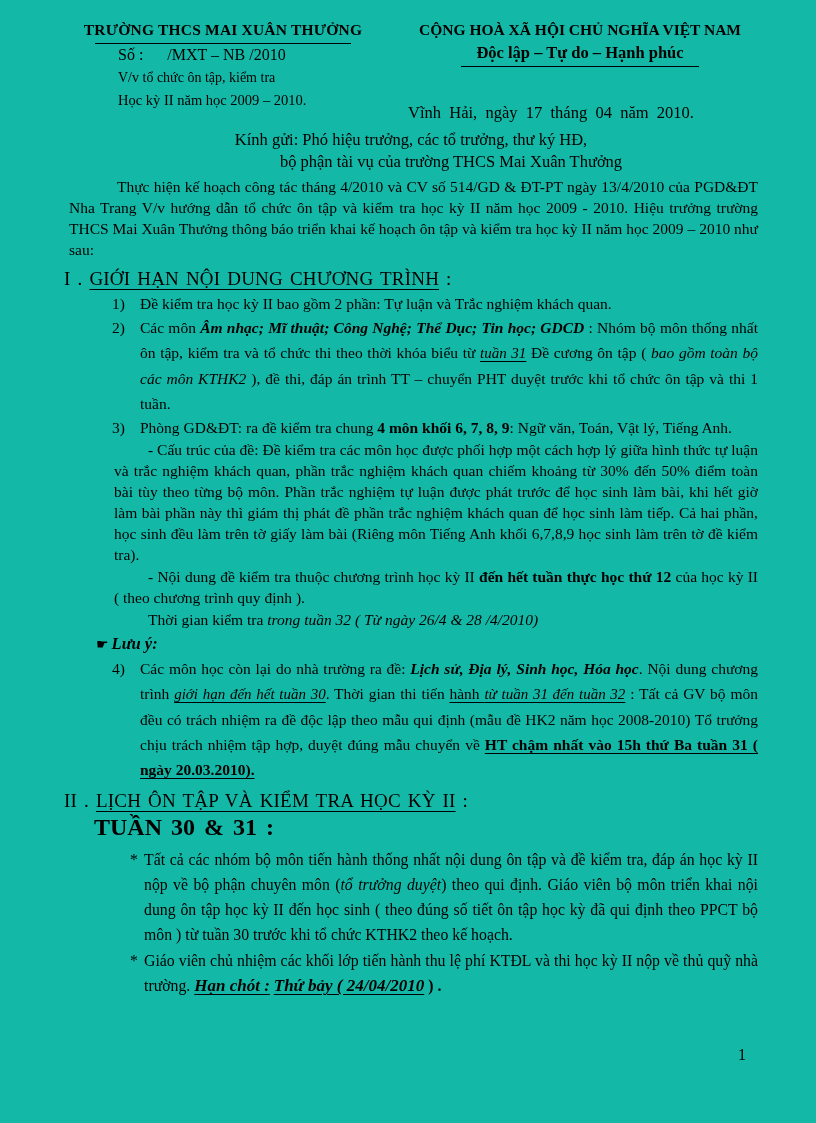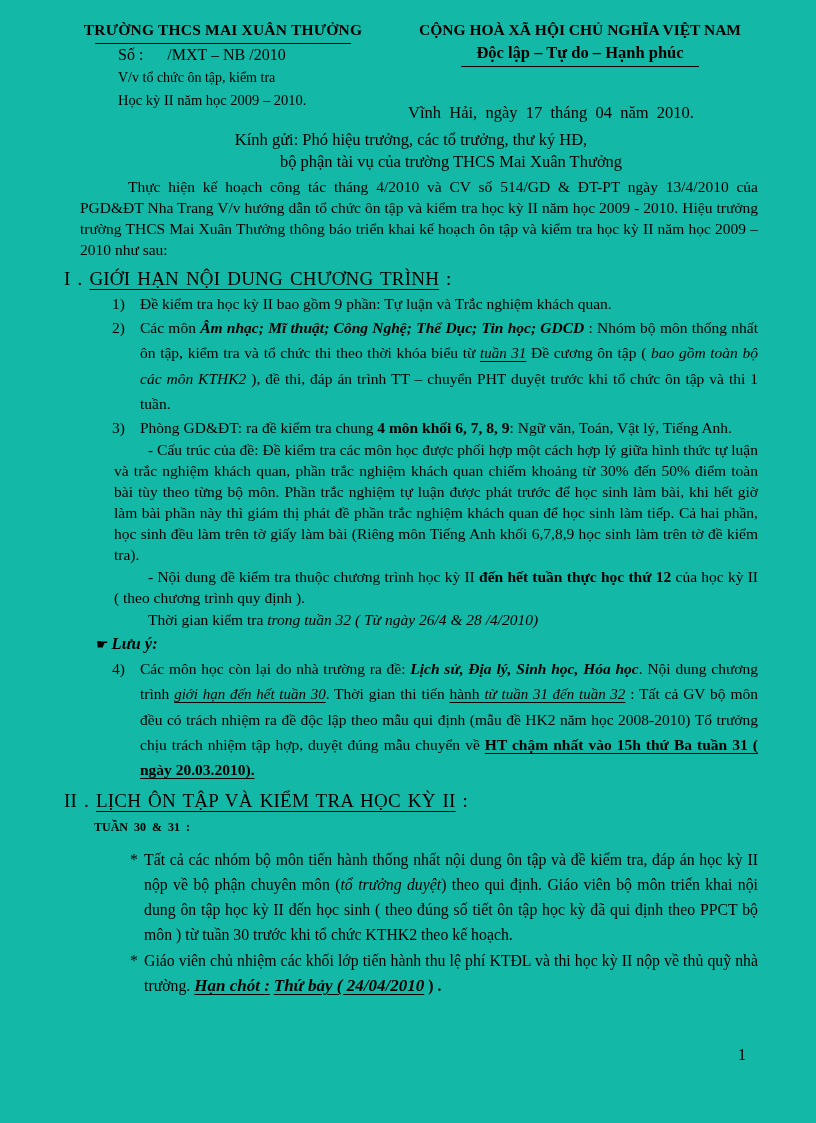--- a/index.html
+++ b/index.html
@@ -25,37 +25,37 @@
   .doc-subject1 { font-size:14px; line-height:20px; margin-top:3px; }
   .doc-subject2 { font-size:14.5px; line-height:20px; margin-top:2px; }
   .place-date { font-size:16.5px; text-align:left; padding-left:6px; margin-top:36px; white-space:pre; }
 
   
   .salutation { margin-top:6px; text-align:center; font-size:16.5px; }
   .sal-line1 { line-height:22px; }
   .sal-line2 { line-height:22px; position:relative; left:40px; }
 
   
-  .intro { margin:3px 0 0 16px; font-size:15.5px; line-height:21px; text-align:justify; text-indent:48px; }
+  .intro { margin:3px 0 0 5px; font-size:15.5px; line-height:21px; text-align:justify; text-indent:48px; }
 
   .sec-heading { margin:7px 0 2px 0; font-size:19px; line-height:24px; letter-spacing:.2px; word-spacing:2px; }
   .sec-heading .title { text-decoration:underline; text-underline-offset:4px; }
 
   .item { position:relative; margin:1px 0 0 0; padding-left:76px; font-size:15.5px; line-height:21px; text-align:justify; }
   .item.loose { line-height:25px; }
   .item .marker { position:absolute; left:48px; }
 
   .sub { margin:1px 0 0 50px; font-size:15.5px; line-height:21px; text-align:justify; text-indent:34px; }
   .time-line { margin:1px 0 0 50px; font-size:15.5px; line-height:22px; text-indent:34px; }
 
   .note-label { margin:2px 0 0 32px; font-size:16.5px; line-height:22px; font-weight:bold; font-style:italic; }
   .hand { font-family:"DejaVu Sans",sans-serif; font-style:normal; font-weight:normal; font-size:14px; margin-right:3px; }
   .note-text { margin:0 0 0 52px; font-size:16.5px; line-height:25px; font-weight:bold; font-style:italic; text-align:justify; text-indent:34px; }
 
-  .week-heading { margin:2px 0 8px 30px; font-size:12px; line-height:24px; font-weight:bold; word-spacing:3px; }
+  .week-heading { margin:2px 0 8px 30px; font-size:24px; line-height:24px; font-weight:bold; word-spacing:3px; }
 
   .star-item { position:relative; margin:1px 0 0 0; padding-left:80px; font-size:15.8px; line-height:25px; text-align:justify; }
   .star-item .marker { position:absolute; left:66px; }
 
   
   .b  { font-weight:bold; }
   .i  { font-style:italic; }
   .bi { font-weight:bold; font-style:italic; }
   .u  { text-decoration:underline; text-underline-offset:3px;font-family:Liberation Serif, serif; }
   .iu { font-style:italic; text-underline-offset:3px; }
@@ -96,21 +96,21 @@
 
     <p class="intro">Thực hiện kế hoạch công tác tháng 4/2010 và CV số 514/GD &amp; ĐT-PT ngày 13/4/2010 của PGD&amp;ĐT Nha Trang V/v hướng dẫn tổ chức ôn tập và kiểm tra học kỳ II năm học 2009 - 2010. Hiệu trưởng trường THCS Mai Xuân Thưởng thông báo triển khai kế hoạch ôn tập và kiểm tra học kỳ II năm học 2009 – 2010 như sau:</p>
 
     <div class="sec-heading">
       <span class="numeral">I .</span>
       <span class="title">GIỚI HẠN NỘI DUNG CHƯƠNG TRÌNH</span><span> :</span>
     </div>
 
     <p class="item">
       <span class="marker">1)</span>
-      <span>Đề kiểm tra học kỳ II bao gồm 9 phần: Tự luận và Trắc nghiệm khách quan.</span>
+      <span>Đề kiểm tra học kỳ II bao gồm 2 phần: Tự luận và Trắc nghiệm khách quan.</span>
     </p>
 
     <p class="item loose">
       <span class="marker">2)</span>
       <span>Các môn </span><span class="bi">Âm nhạc; Mĩ thuật; Công Nghệ; Thể Dục; Tin học; GDCD</span><span> : Nhóm bộ môn thống nhất ôn tập, kiểm tra và tổ chức thi theo thời khóa biểu từ </span><span class="script">tuần 31</span><span> Đề cương ôn tập ( </span><span class="i">bao gồm toàn bộ các môn KTHK2</span><span> ), đề thi, đáp án trình TT – chuyển PHT duyệt trước khi tổ chức ôn tập và thi 1 tuần.</span>
     </p>
 
     <p class="item">
       <span class="marker">3)</span>
       <span>Phòng GD&amp;ĐT: ra đề kiểm tra chung </span><span class="b">4 môn khối 6, 7, 8, 9</span><span>: Ngữ văn, Toán, Vật lý, Tiếng Anh.</span>

